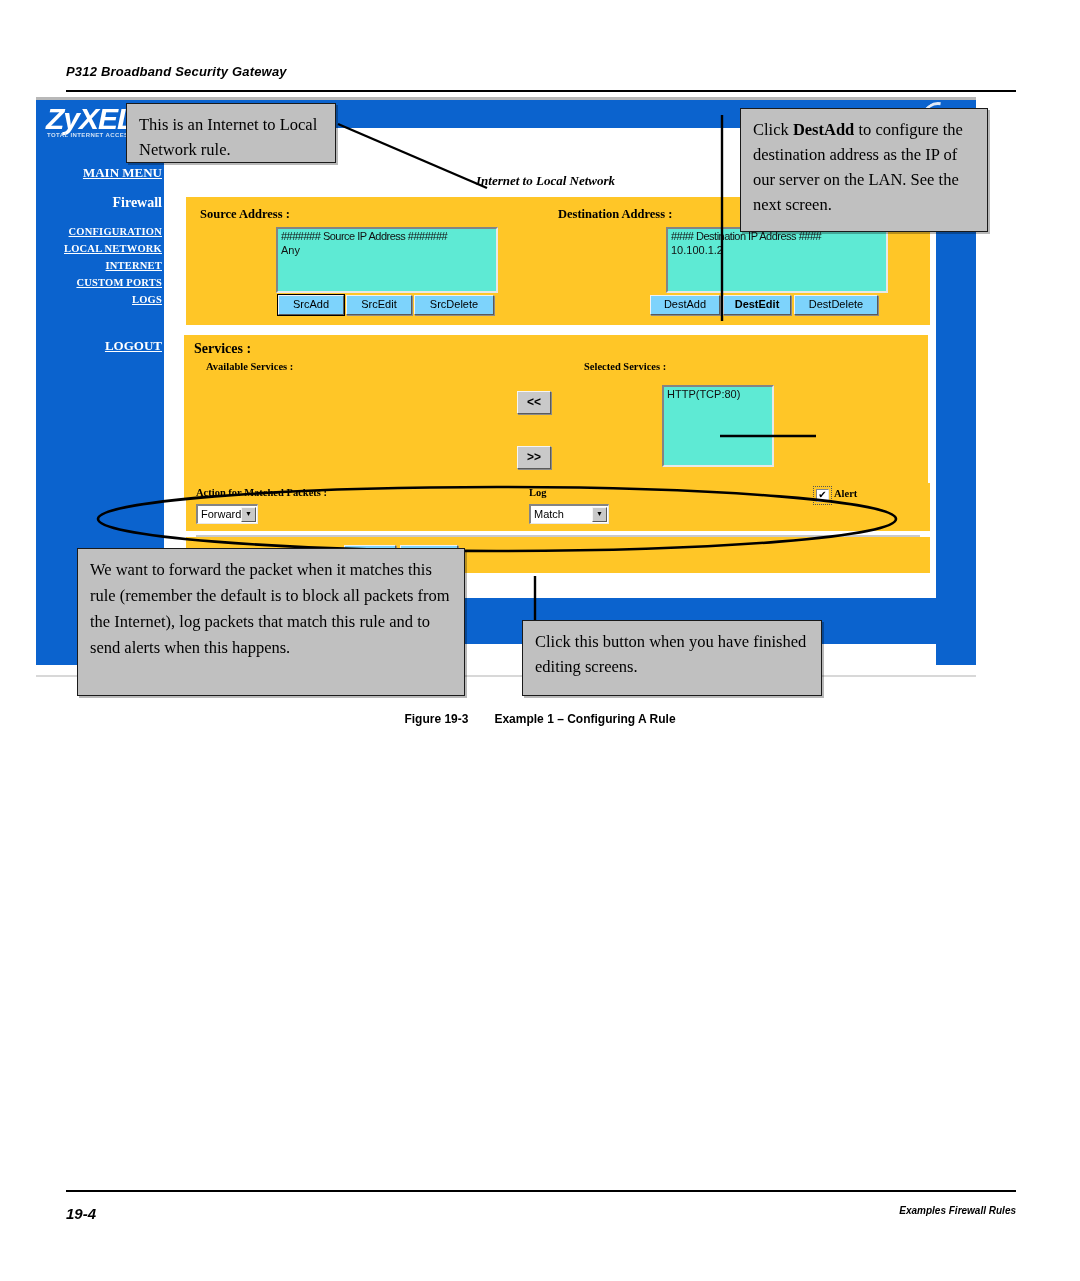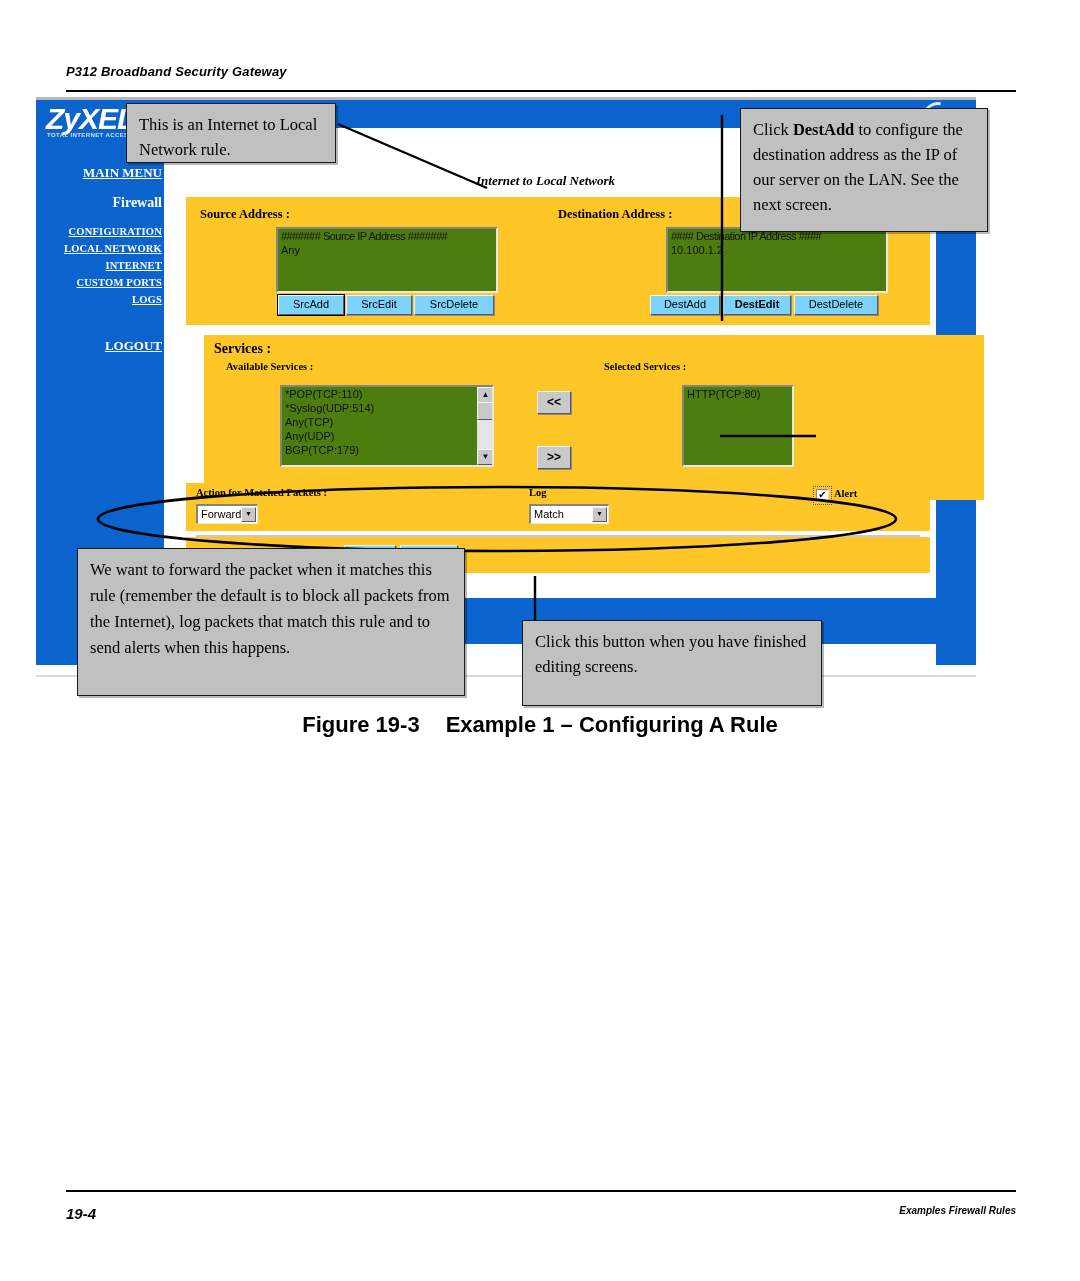--- a/index.html
+++ b/index.html
@@ -74,36 +74,36 @@
   
   .subtitle{
     position:absolute;left:440px;top:76px;
     font-family:"Liberation Serif", serif;
     font-weight:bold;font-style:italic;font-size:13px;color:#000;
   }
 
   
   .ypanel{position:absolute;background:#ffc627;}
   .p-addr{left:150px;top:100px;width:744px;height:128px;}
-  .p-serv{left:168px;top:238px;width:744px;height:165px;padding-left:36px;}
+  .p-serv{left:148px;top:238px;width:744px;height:165px;}
   .p-act {left:150px;top:386px;width:744px;height:48px;}
   .p-apply{left:150px;top:440px;width:744px;height:36px;}
   .divider{position:absolute;left:160px;top:390px;width:724px;height:2px;background:#c9c9c9;}
   .divider2{position:absolute;left:160px;top:438px;width:724px;height:2px;background:#c9c9c9;}
 
   .lbl{
     font-family:"Liberation Serif", serif;
     font-weight:bold;font-size:12.5px;color:#000;
     position:absolute;white-space:nowrap;
   }
   .lbl-sm{font-size:10.5px;}
 
   
   .listbox{
-    position:absolute;background:#4d7c0f;
+    position:absolute;background:#5eead4;
     border-top:2px solid #848484;border-left:2px solid #848484;
     border-right:2px solid #e8e8e8;border-bottom:2px solid #e8e8e8;
     font-family:"Liberation Sans", sans-serif;font-size:11px;color:#111;
     overflow:hidden;
   }
   .listbox .opt{padding:0 3px;line-height:14px;white-space:nowrap;}
   .hashrow{letter-spacing:-.5px;}
 
   
   .btn{
@@ -179,21 +179,21 @@
     line-height:25px;padding:8px 12px;box-sizing:border-box;
     box-shadow:2px 2px 0 rgba(0,0,0,.28);
   }
   .callout b{font-weight:bold;}
 
   svg.overlay{position:absolute;left:0;top:0;width:1080px;height:1281px;pointer-events:none;}
 
   
   .caption{
     position:absolute;left:0;top:712px;width:1080px;text-align:center;
-    font-family:"Liberation Sans", sans-serif;font-weight:bold;font-size:22px;color:#000;
+    font-family:"Liberation Sans", sans-serif;font-weight:bold;font-size:12px;color:#000;
   }
   .caption .gap{display:inline-block;width:26px;}
 
   
   .foot-rule{position:absolute;left:66px;top:1190px;width:950px;height:0;border-top:2px solid #000;}
   .foot-left{
     position:absolute;left:66px;top:1205px;
     font-family:"Liberation Sans", sans-serif;font-style:italic;font-weight:bold;font-size:15px;
   }
   .foot-right{
@@ -263,32 +263,20 @@
       <div class="btn" style="left:464px;top:98px;width:68px;">DestAdd</div>
       <div class="btn" style="left:537px;top:98px;width:66px;font-weight:bold;">DestEdit</div>
       <div class="btn" style="left:608px;top:98px;width:82px;">DestDelete</div>
     </div>
 
     <div class="ypanel p-serv">
       <div class="lbl" style="left:10px;top:6px;font-size:14px;">Services :</div>
       <div class="lbl lbl-sm" style="left:22px;top:26px;">Available Services :</div>
       <div class="lbl lbl-sm" style="left:400px;top:26px;">Selected Services :</div>
 
-      <div class="listbox" style="left:76px;top:50px;width:210px;height:78px;">
-        <div class="opt">*POP(TCP:110)</div>
-        <div class="opt">*Syslog(UDP:514)</div>
-        <div class="opt">Any(TCP)</div>
-        <div class="opt">Any(UDP)</div>
-        <div class="opt">BGP(TCP:179)</div>
-        <div class="sbar">
-          <div class="sbtn" style="top:0;">▲</div>
-          <div class="sthumb"></div>
-          <div class="sbtn" style="bottom:0;">▼</div>
-        </div>
-      </div>
 
       <div class="arrbtn" style="left:333px;top:56px;">&lt;&lt;</div>
       <div class="arrbtn" style="left:333px;top:111px;">&gt;&gt;</div>
 
       <div class="listbox" style="left:478px;top:50px;width:108px;height:78px;">
         <div class="opt">HTTP(TCP:80)</div>
       </div>
     </div>
 
     <div class="divider"></div>
@@ -334,21 +322,21 @@
 
   <div class="callout" style="left:740px;top:108px;width:248px;height:124px;">
     <span>Click </span><b>DestAdd</b><span> to configure the destination address as the IP of our server on the LAN. See the next screen.</span>
   </div>
 
   <div class="callout" style="left:126px;top:103px;width:210px;height:60px;">This is an Internet to Local Network rule.</div>
 
 
   <div class="callout" style="left:77px;top:548px;width:388px;height:148px;line-height:26px;">We want to forward the packet when it matches this rule (remember the default is to block all packets from the Internet), log packets that match this rule and to send alerts when this happens.</div>
 
-  <div class="callout" style="left:522px;top:620px;width:300px;height:86px;">Click this button when you have finished editing screens.</div>
+  <div class="callout" style="left:522px;top:620px;width:300px;height:76px;">Click this button when you have finished editing screens.</div>
 
   <div class="caption">
     <span>Figure 19-3</span><span class="gap"></span><span>Example 1 – Configuring A Rule</span>
   </div>
 
   <div class="foot-rule"></div>
   <div class="foot-left">19-4</div>
   <div class="foot-right">Examples Firewall Rules</div>
 
 </div>

